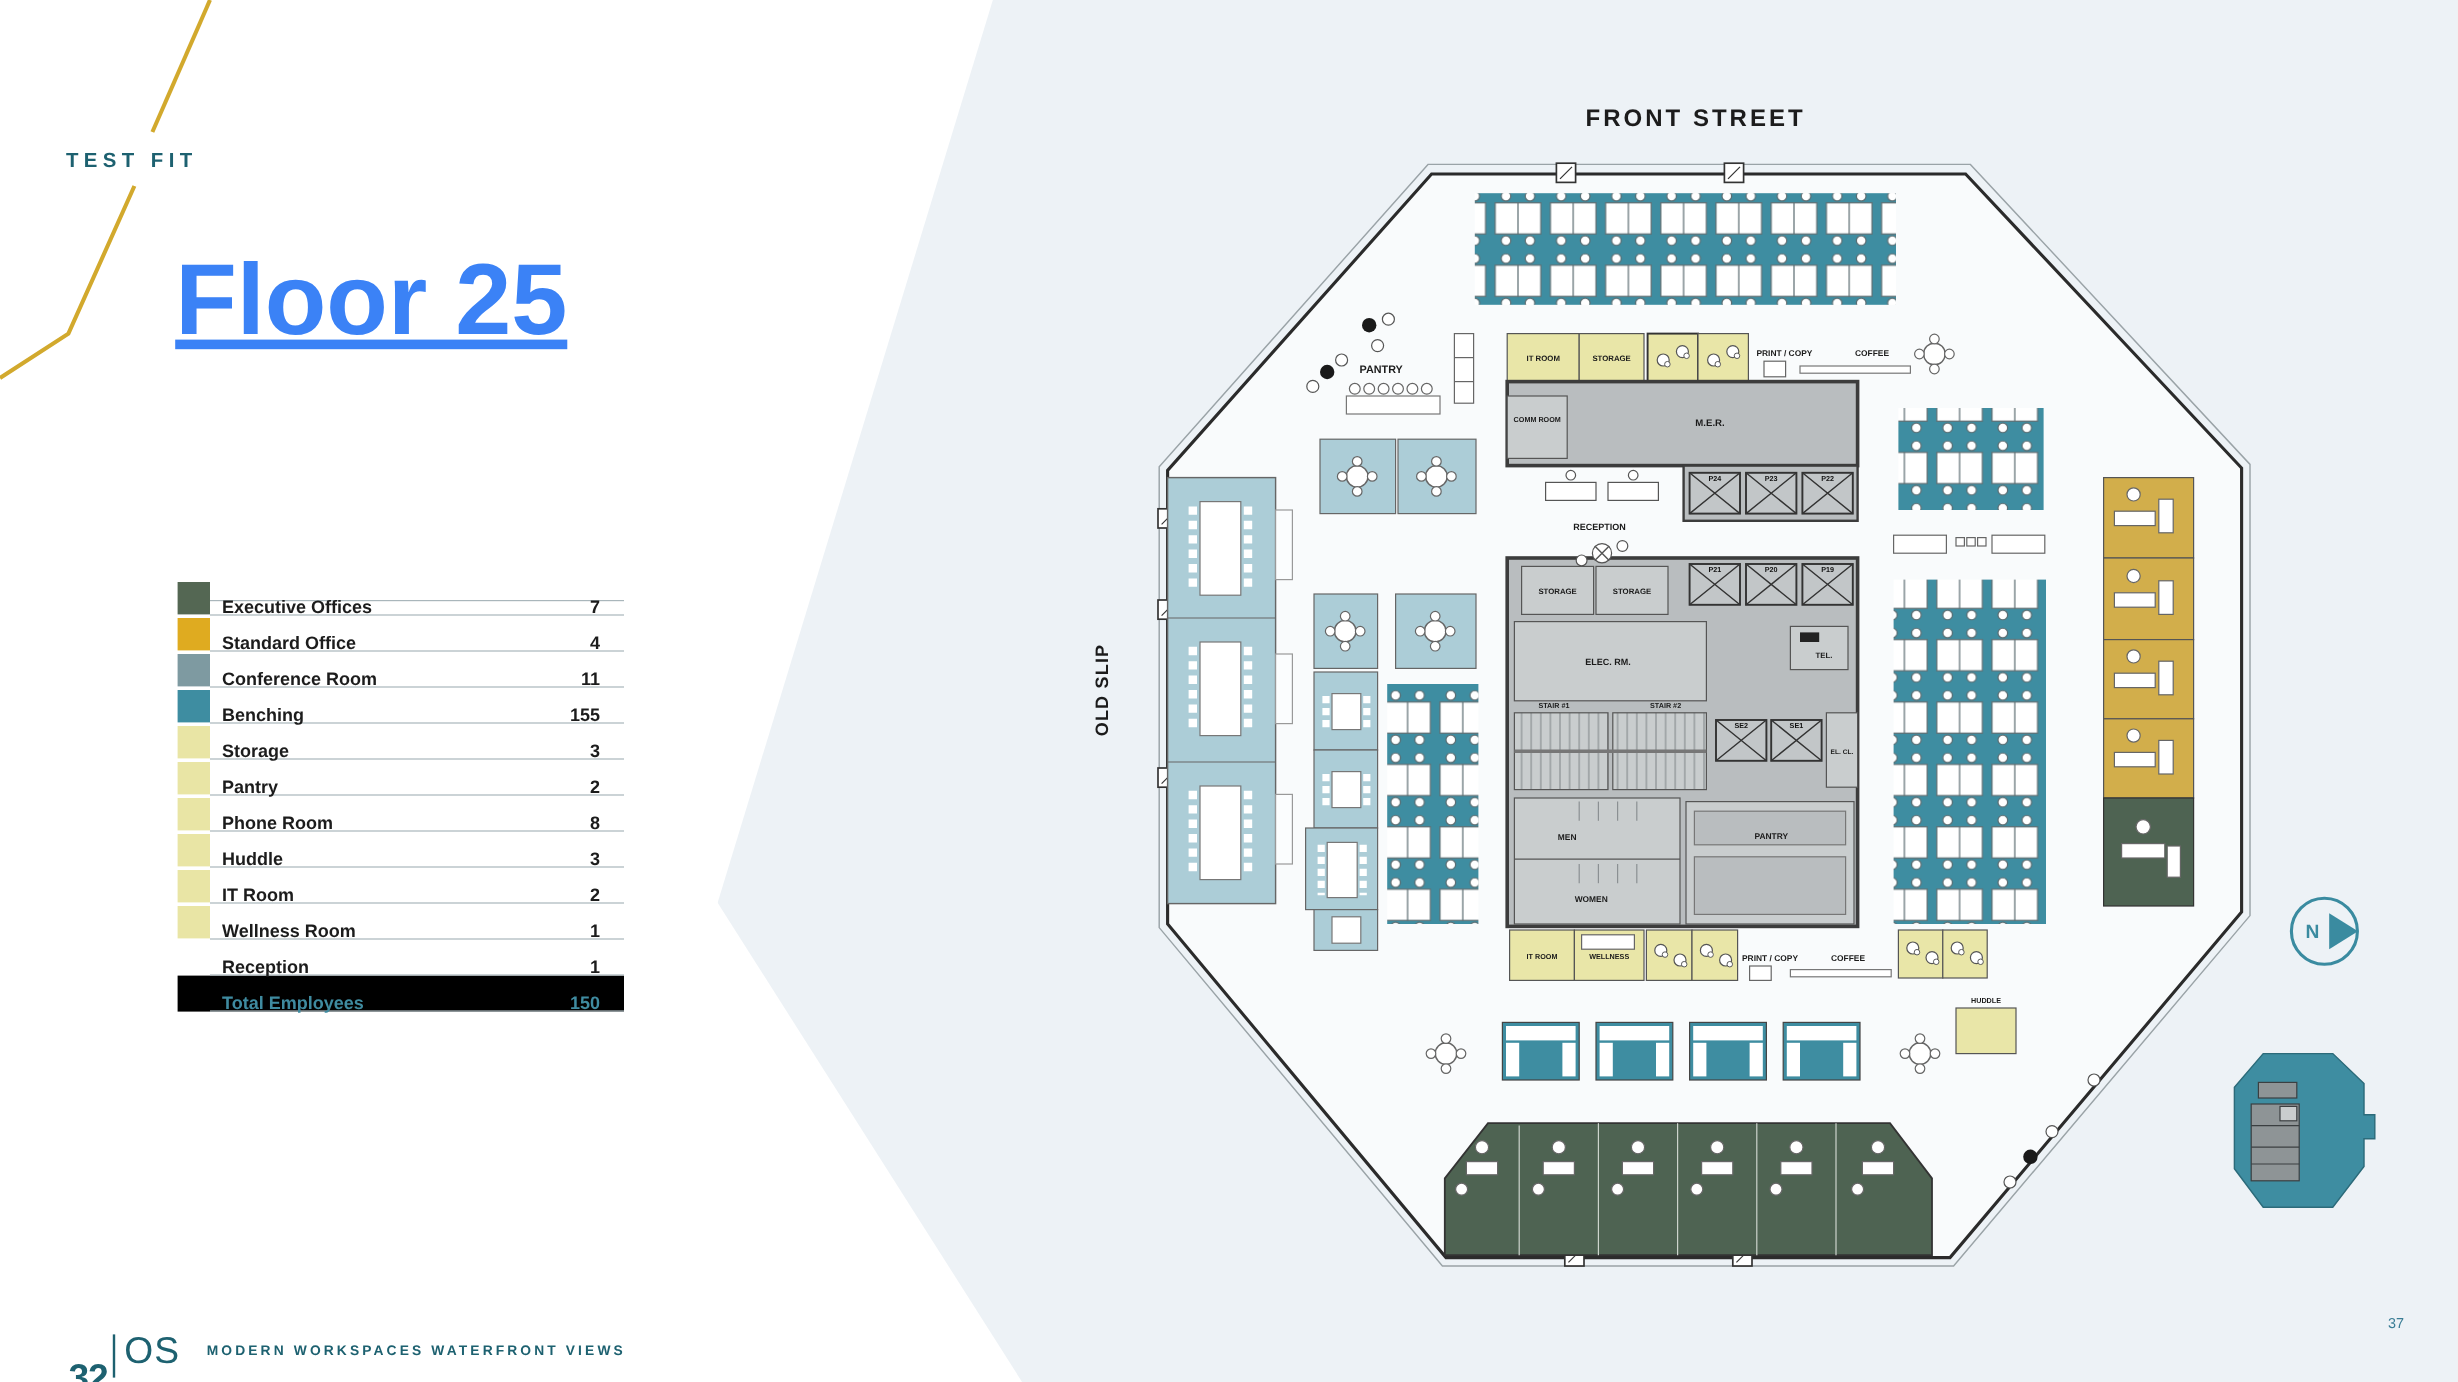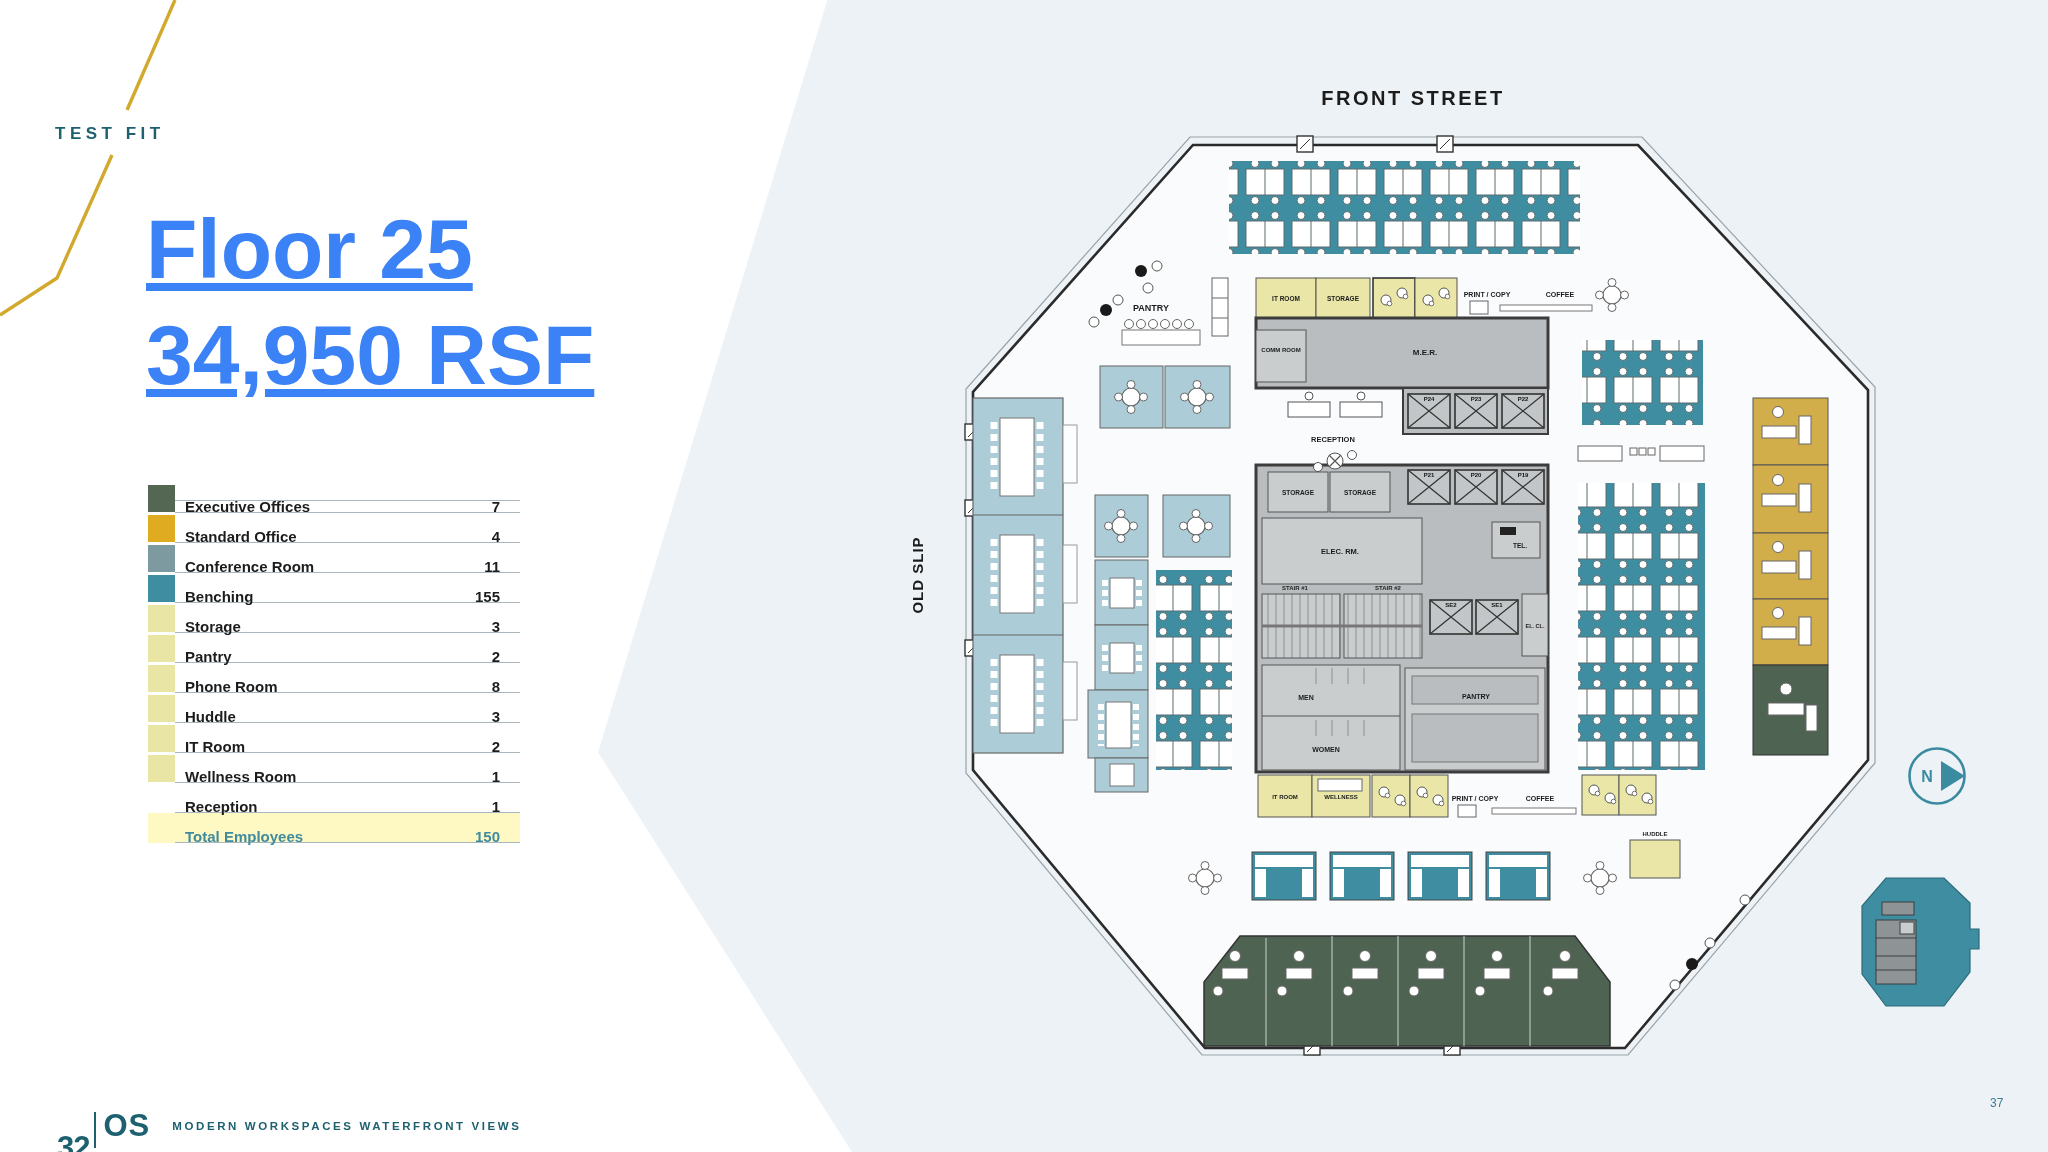--- a/index.html
+++ b/index.html
@@ -15,28 +15,28 @@
          font-weight:bold;color:#3b82f6;letter-spacing:0px;text-decoration:underline;}
   
   .legend{position:absolute;left:148px;top:483px;width:372px;}
   .lrow{display:flex;align-items:stretch;height:30px;}
   .swatch{width:27px;height:27px;margin:1.5px 0;flex:0 0 27px;}
   .lcontent{flex:1;display:flex;align-items:center;border-bottom:1px solid #a9b6bb;
             padding-left:10px;padding-right:20px;margin-top:17px;}
   .lrow:first-child .lcontent{border-top:1px solid #a9b6bb;}
   .llabel{flex:1;font-size:15px;font-weight:bold;color:#1c1c1c;}
   .lvalue{font-size:15px;font-weight:bold;color:#1c1c1c;}
-  .lrow.total{background:#fef9c3;}
+  .lrow.total{background:#000000;}
   .lrow.total .lcontent{border-bottom:1px solid #a9b6bb;}
   .lrow.total .llabel,.lrow.total .lvalue{color:#3f8ba0;}
   
   .footer{position:absolute;left:57px;top:1085px;display:flex;align-items:center;}
   .logo-num{font-size:31px;font-weight:bold;color:#1d6170;letter-spacing:-1px;margin-top:45px;}
   .logo-bar{width:2px;height:36px;background:#1d6170;margin:0 7px 0 5px;transform:translateY(4px);}
-  .logo-os{font-size:31px;font-weight:bold;color:#1d6170;letter-spacing:1px;}
+  .logo-os{font-size:31px;font-weight:normal;color:#1d6170;letter-spacing:1px;}
   .tagline{font-size:11.5px;font-weight:bold;color:#1d6170;letter-spacing:2.6px;margin-left:22px;}
   .pagenum{position:absolute;left:1990px;top:1096px;font-size:12px;color:#3a7d95;}
   
   text{font-family:"Liberation Sans",sans-serif;}
   .lab{font-weight:bold;fill:#1b1b1b;text-anchor:middle;}
   .street{font-size:20px;font-weight:bold;fill:#1c1c1c;letter-spacing:2.5px;text-anchor:middle;}
   .elab{font-size:6px;font-weight:bold;fill:#111;text-anchor:middle;}
 </style>
 </head>
 <body>
@@ -47,21 +47,20 @@
 
   <svg class="decor-svg" width="300" height="400" viewBox="0 0 300 400">
     <path d="M175,0 L127,110" stroke="#d2a92d" stroke-width="3.4" fill="none"></path>
     <path d="M112,155 L57,278 L0,315" stroke="#d2a92d" stroke-width="3.4" fill="none"></path>
   </svg>
 
   <div class="eyebrow">TEST FIT</div>
 
   <div class="title">
     <div>Floor 25</div>
-    <div>34,950 RSF</div>
   </div>
 
   <div class="legend">
     <div>
     <div class="lrow">
       <div class="swatch" style="background: rgb(84, 103, 83);"></div>
       <div class="lcontent">
         <div class="llabel">Executive Offices</div>
         <div class="lvalue">7</div>
       </div>

